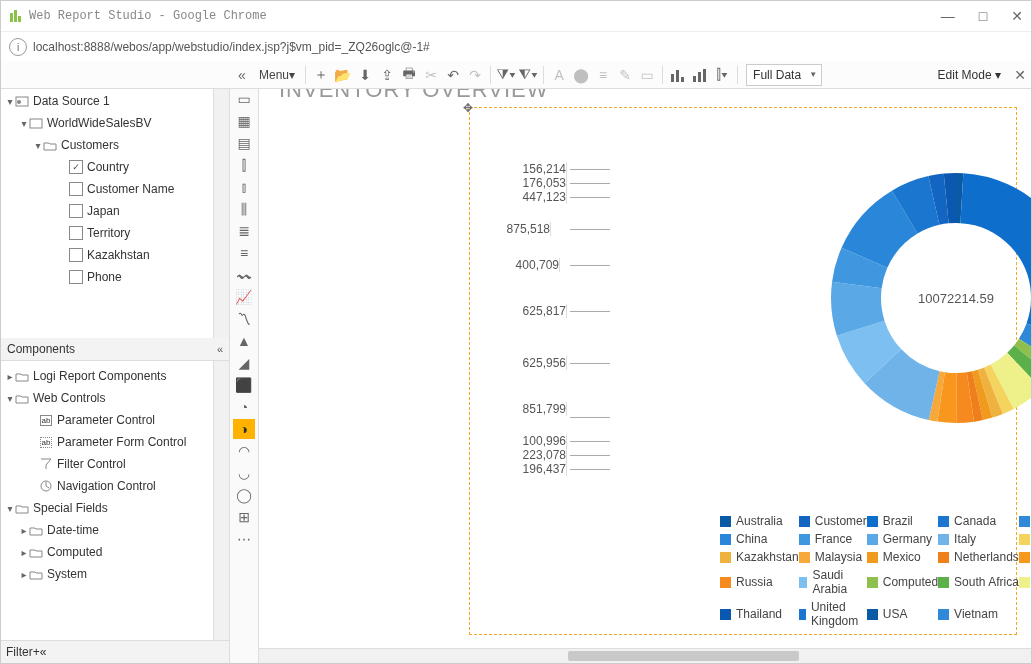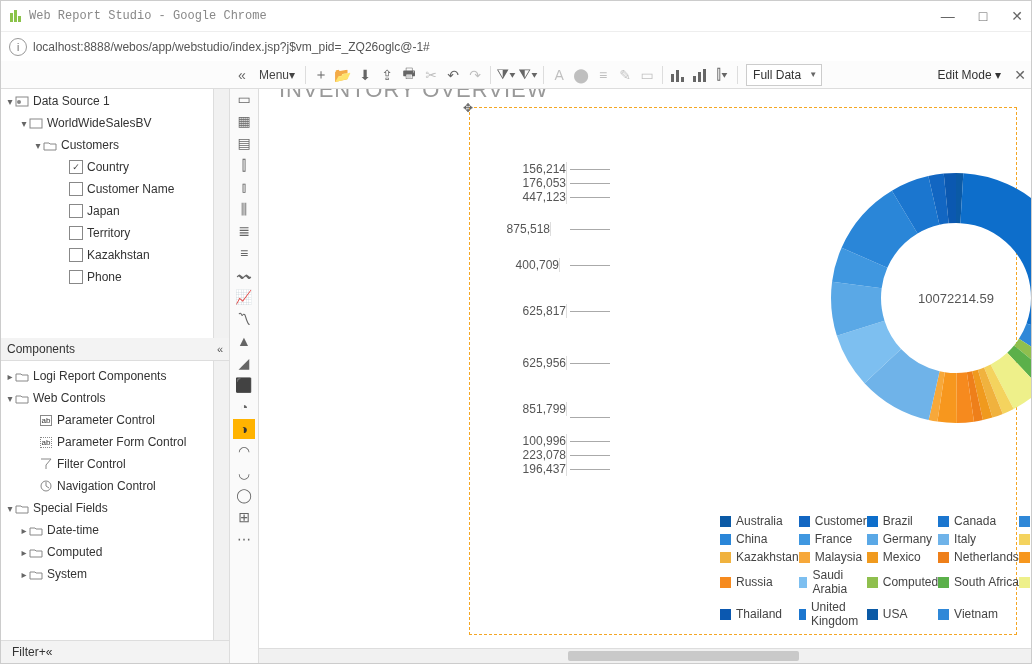--- a/index.html
+++ b/index.html
@@ -21,21 +21,21 @@
 .left{width:228px;border-right:1px solid #ddd;display:flex;flex-direction:column;}
 .panel-header{height:22px;display:flex;align-items:center;padding:0 6px;border-bottom:1px solid #ddd;background:#f3f3f3;font-size:12px;color:#333;}
 .panel-header .spacer{flex:1;}
 .panel-header .h-icon{font-size:11px;color:#555;margin-left:8px;}
 .tree{flex:1 1 auto;overflow:auto;padding:4px 0;}
 .tree .node{display:flex;align-items:center;height:22px;white-space:nowrap;}
 .tree .caret{width:10px;text-align:center;font-size:10px;color:#666;}
 .tree .icon{width:14px;height:14px;margin-right:4px;display:inline-flex;align-items:center;justify-content:center;}
 .checkbox{width:12px;height:12px;border:1px solid #888;margin-right:4px;display:inline-flex;align-items:center;justify-content:center;font-size:9px;color:#444;}
 .scroller{width:15px;background:#f1f1f1;border-left:1px solid #ddd;}
-.filter-panel{height:22px;border-top:1px solid #ddd;background:#f3f3f3;display:flex;align-items:center;padding:0 11px;}
+.filter-panel{height:22px;border-top:1px solid #ddd;background:#f3f3f3;display:flex;align-items:center;padding:0 5px;}
 .center{flex:1;display:flex;min-width:0;}
 .palette{width:28px;background:#fafafa;border-right:1px solid #ddd;display:flex;flex-direction:column;align-items:center;padding:4px 0;gap:2px;overflow:hidden;}
 .palette .p-item{width:22px;height:20px;display:flex;align-items:center;justify-content:center;color:#666;font-size:14px;}
 .palette .p-item.active{background:#ffb300;color:#333;}
 .canvas{flex:1;position:relative;overflow:hidden;}
 .canvas-title{position:absolute;left:20px;top:14px;font-size:22px;color:#999;letter-spacing:1px;font-weight:400;}
 .chart-frame{position:absolute;left:210px;top:44px;right:14px;bottom:28px;border:1px dashed #f5a623;}
 .chart-frame .handle{position:absolute;left:-7px;top:-7px;width:12px;height:12px;color:#666;font-size:12px;}
 .donut-wrap{position:absolute;left:346px;top:50px;width:280px;height:280px;}
 .donut-wrap svg circle{fill:none;stroke-width:50;}

